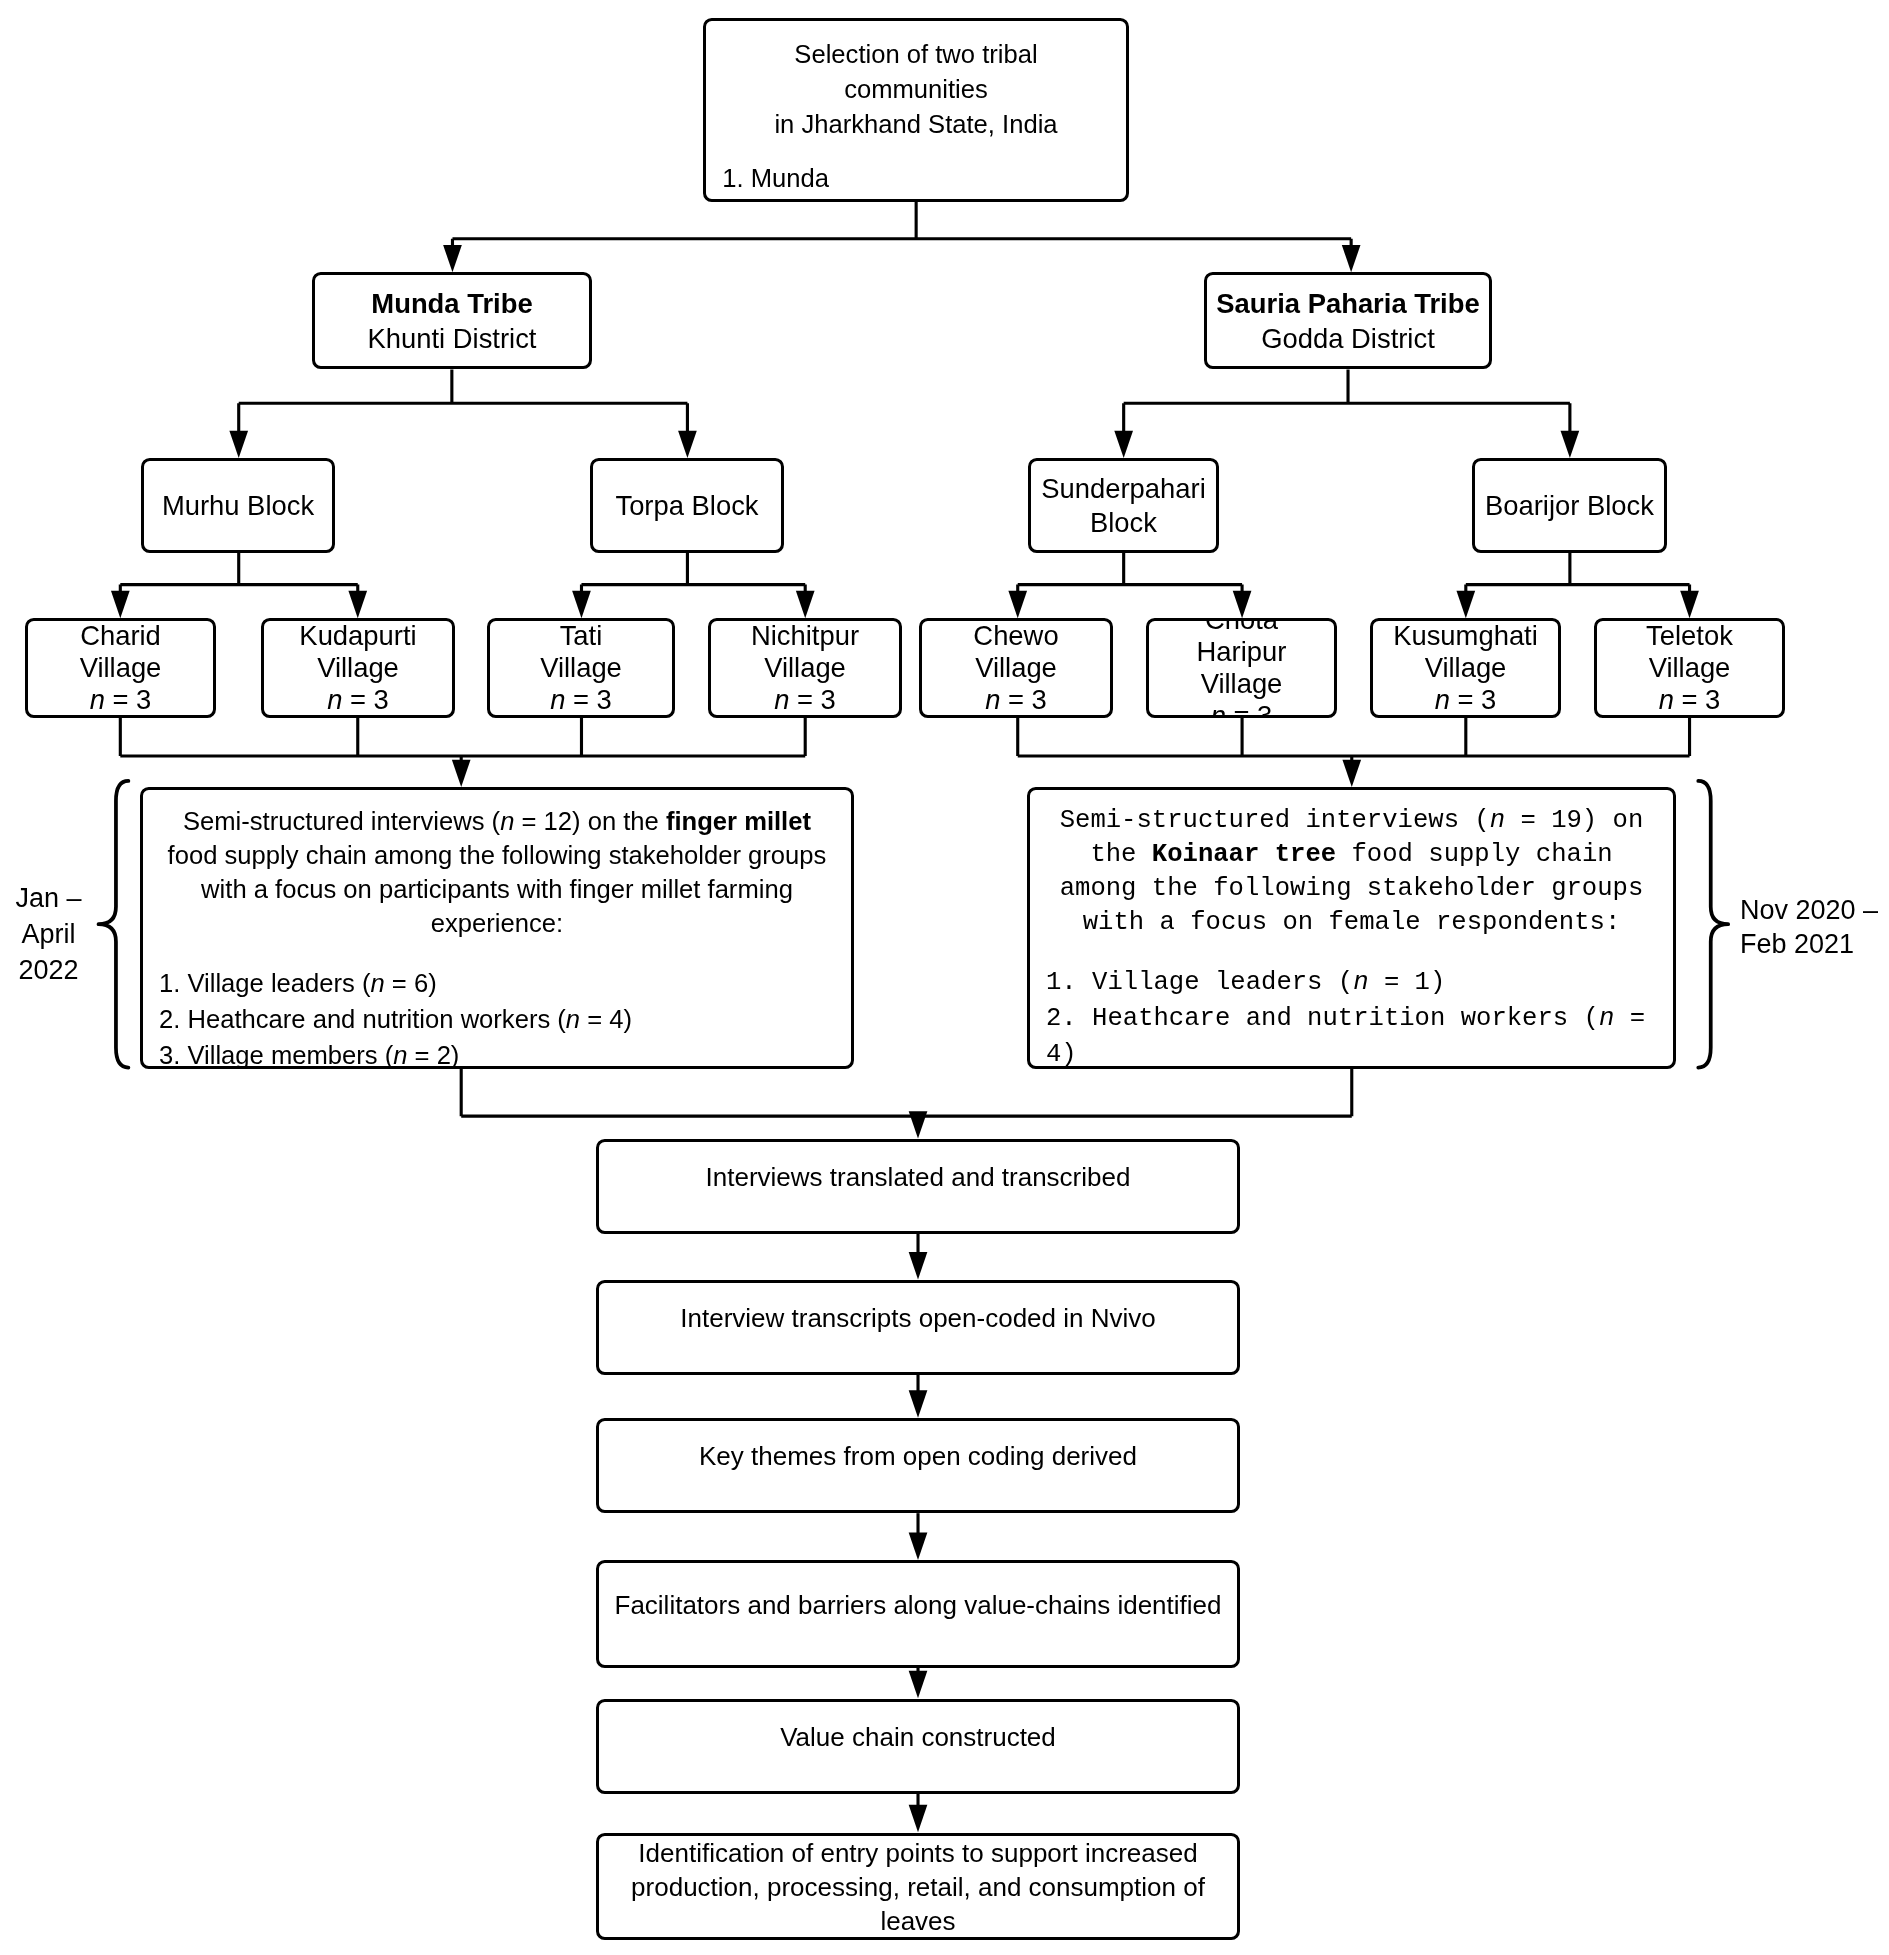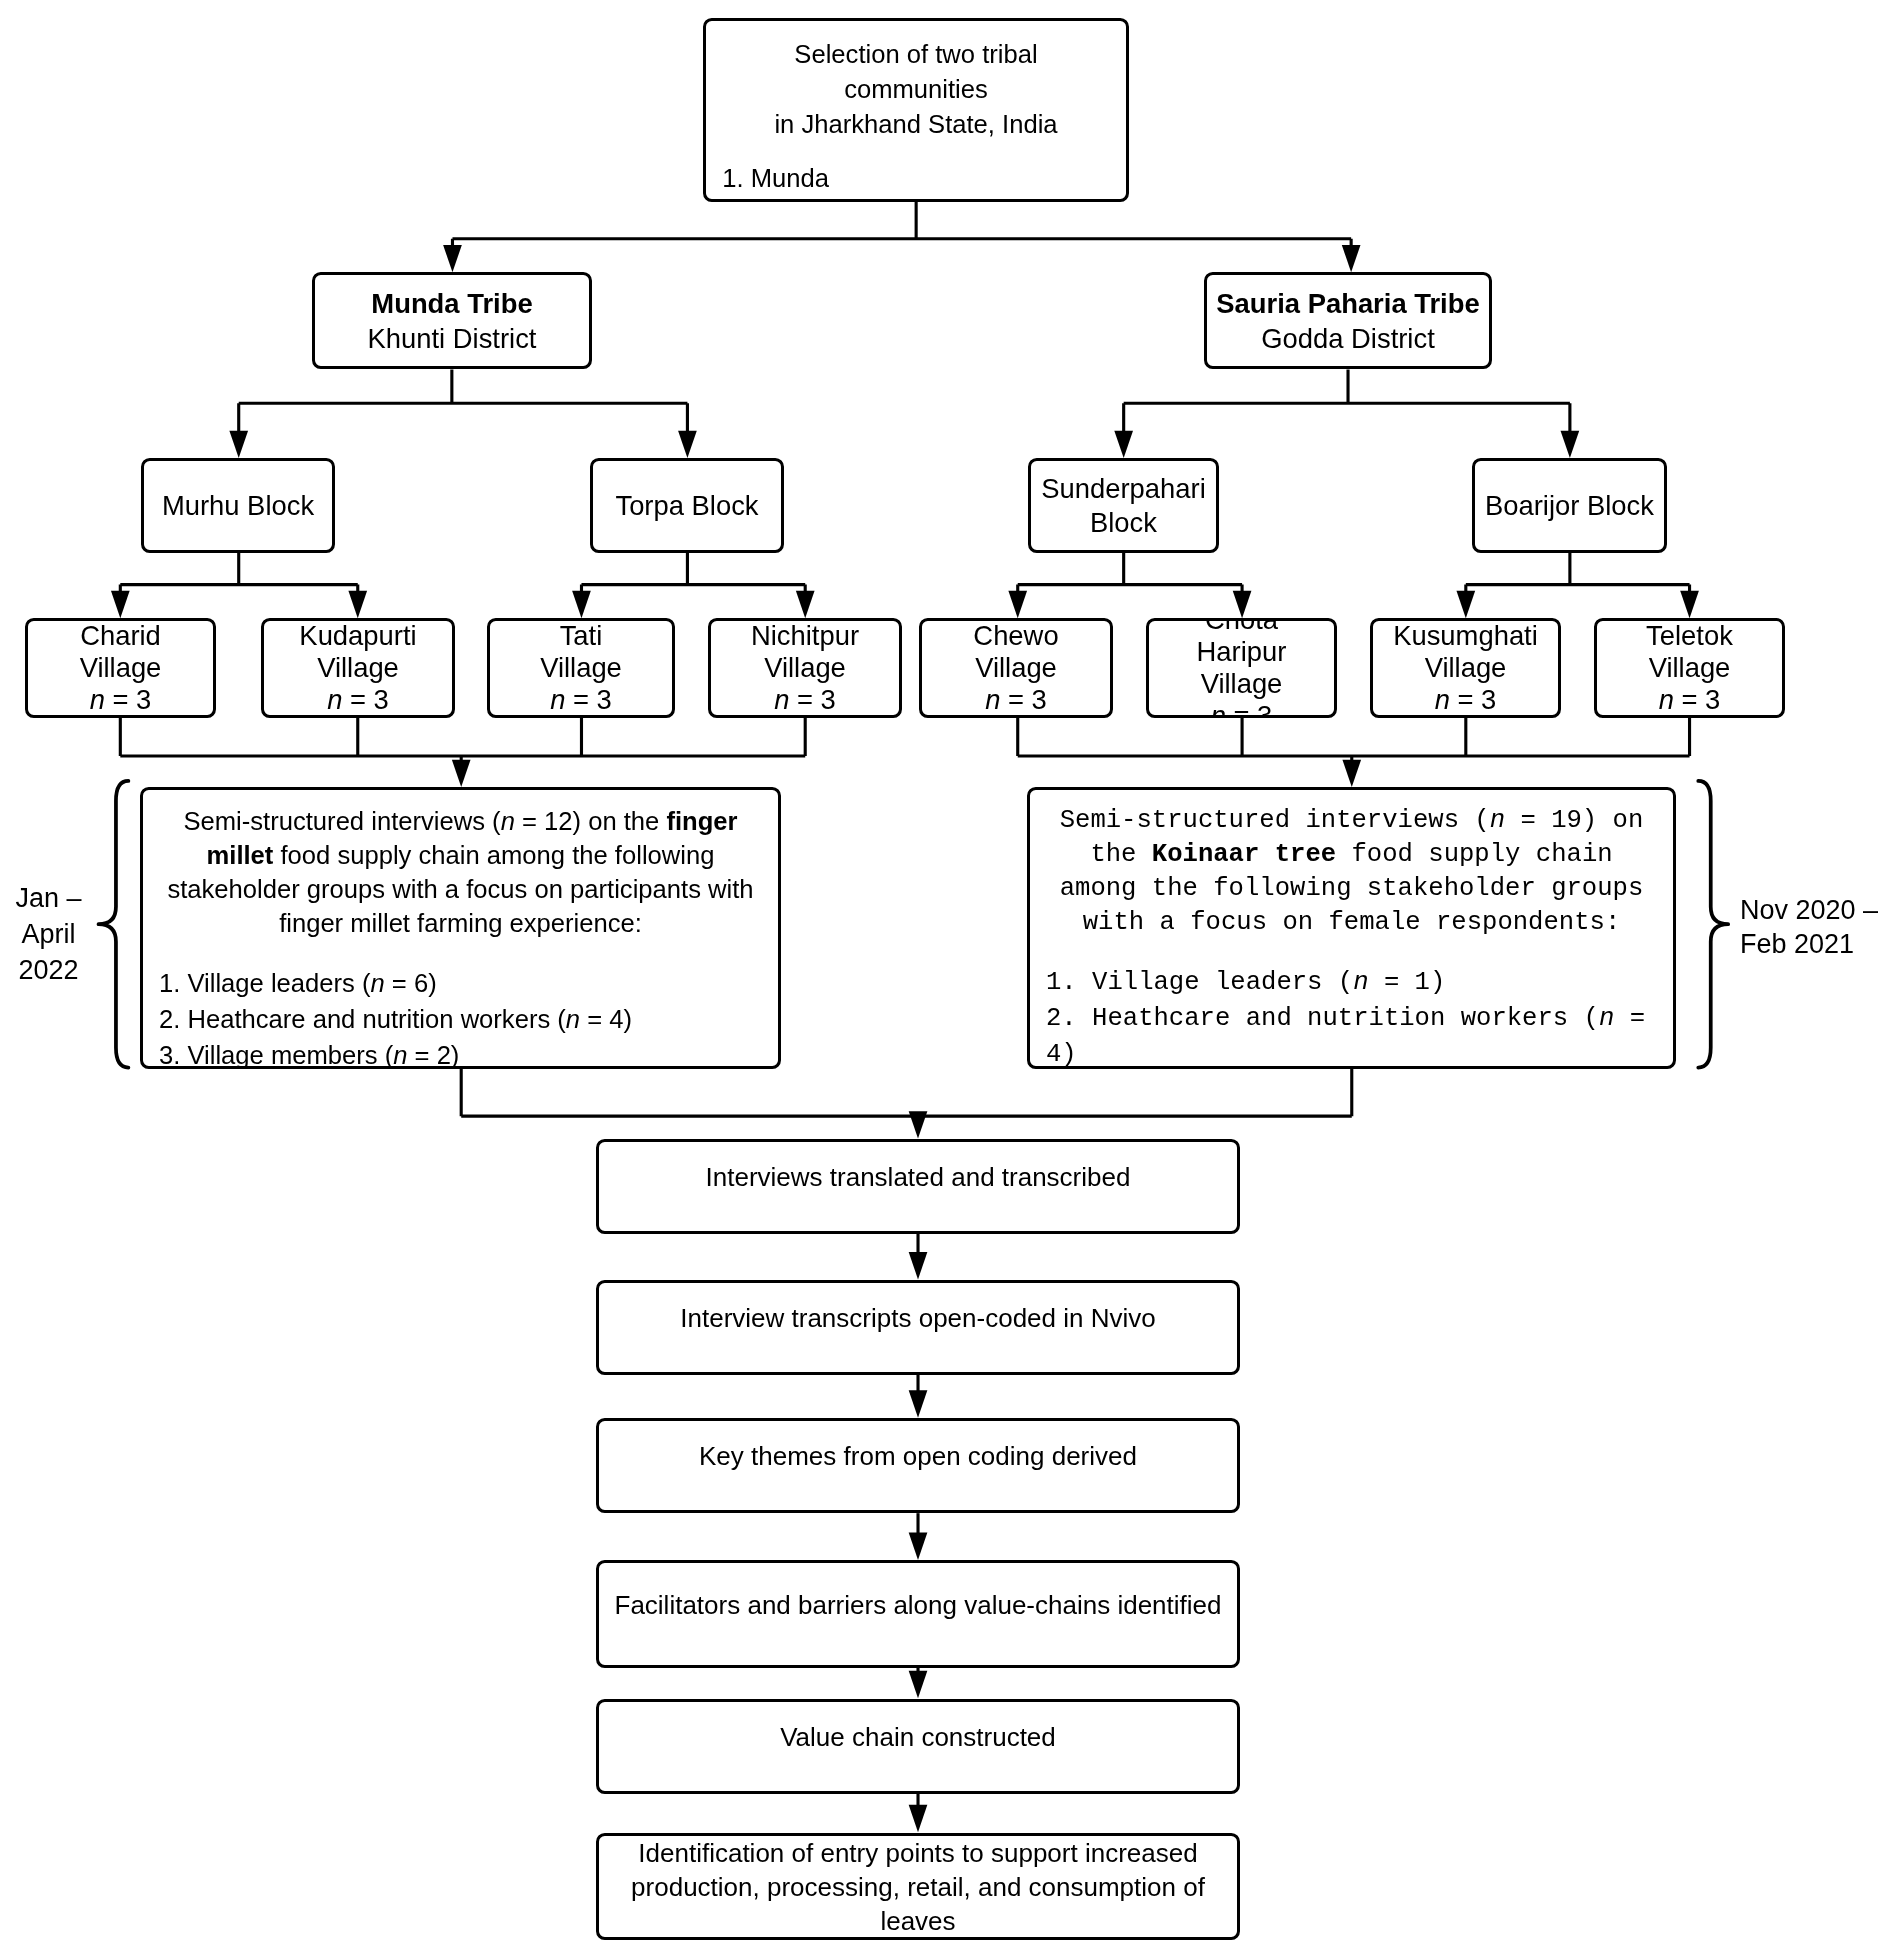--- a/index.html
+++ b/index.html
@@ -29,21 +29,21 @@
   .blk-boarijor{left:1472px;width:195px;}
   
   .vil{top:618px;height:100px;line-height:32px;padding:0 8px;}
   .v0{left:25px;width:191px;}  .v1{left:261px;width:194px;}
   .v2{left:487px;width:188px;} .v3{left:708px;width:194px;}
   .v4{left:919px;width:194px;}.v5{left:1146px;width:191px;}
   .v6{left:1370px;width:191px;}.v7{left:1594px;width:191px;}
   
   .iv{top:787px;height:282px;flex-direction:column;align-items:stretch;justify-content:flex-start;
       padding:13.7px 16px 6.2px;font-size:25.6px;}
-  .iv-left{left:140px;width:641px;}
+  .iv-left{left:140px;width:714px;}
   .iv-right{left:1027px;width:649px;font-family:Liberation Mono, monospace;}
   .iv .ipara{text-align:center;line-height:34px;}
   .iv .ilist{text-align:left;margin-top:25px;line-height:36px;}
   
   .chain{left:596px;width:644px;font-size:26px;line-height:34px;padding:0 12.5px 18.7px;}
   .c1{top:1139px;height:95px;} .c2{top:1280px;height:95px;}
   .c3{top:1418px;height:95px;} .c4{top:1560px;height:108px;}
   .c5{top:1699px;height:95px;} .c6{top:1833px;height:107px;padding-bottom:0;}
   
   .period{position:absolute;z-index:1;font-size:27px;white-space:pre-line;}

